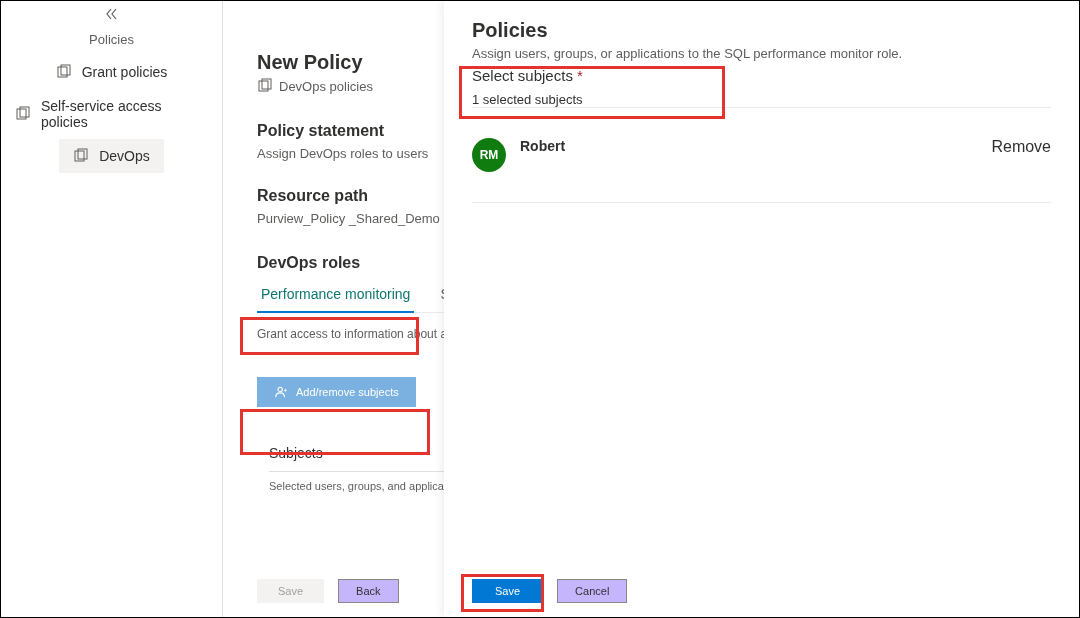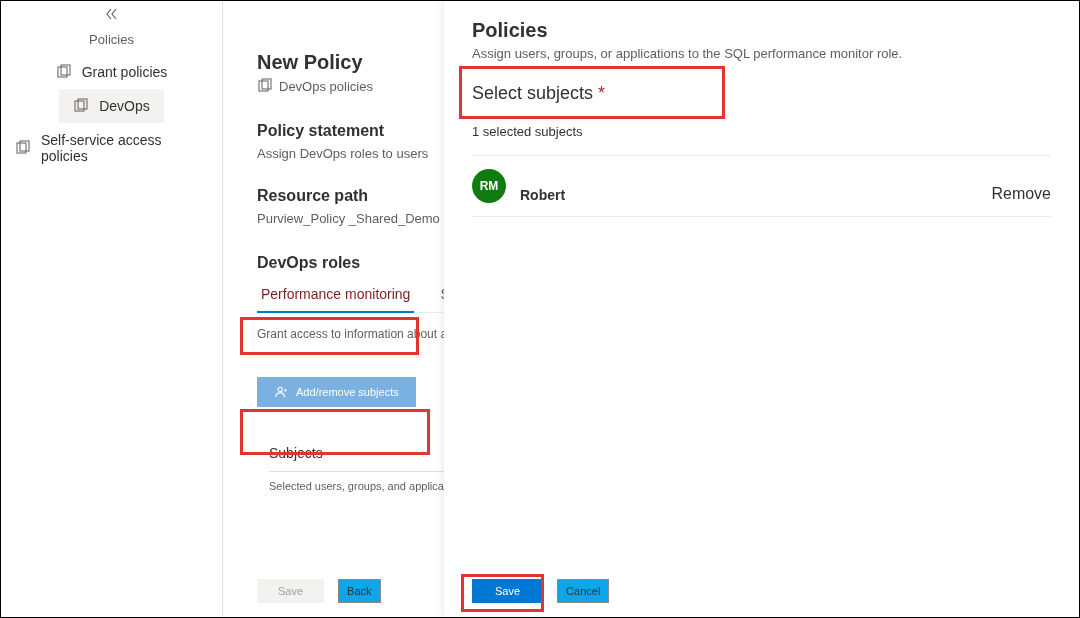--- a/index.html
+++ b/index.html
@@ -19,49 +19,49 @@
 .main { flex: 1; padding: 20px 30px 0 34px; position: relative; overflow: hidden; }
 .page-h1 { font-size: 20px; font-weight: 600; margin-bottom: 4px; color: #323130; }
 .breadcrumb { font-size: 13px; color: #605e5c; display: flex; align-items: center; gap: 6px; margin-bottom: 28px; }
 
 .section-h { font-size: 16px; font-weight: 600; margin-bottom: 6px; color: #323130; }
 .section-sub { font-size: 13px; color: #605e5c; margin-bottom: 26px; }
 .crumb2 { font-size: 13px; color: #605e5c; margin-bottom: 28px; }
 
 .tabs { display: flex; gap: 8px; border-bottom: 1px solid #edebe9; }
 .tab { padding: 8px 4px 10px; font-size: 14px; color: #605e5c; cursor: pointer; position: relative; }
-.tab.active { color: #7f1d1d; font-weight: 400; }
+.tab.active { color: #0f766e; font-weight: 400; }
 .tab.active::after { content: ""; position: absolute; left: 0; right: 0; bottom: -1px; height: 2px; background: #0078d4; }
 
 .tabdesc { font-size: 12px; color: #605e5c; margin-top: 14px; margin-bottom: 28px; }
 
 .btn { display: inline-flex; align-items: center; gap: 8px; border: 1px solid transparent; padding: 7px 16px; font-size: 11px; cursor: pointer; font-family: inherit; margin-top: 8px; }
 .btn-primary { background: #7bb1e0; color: #fff; border-color: #7bb1e0; }
 .btn-save { background: #0078d4; color: #fff; border-color: #0078d4; padding: 5px 22px; }
 .btn-save-disabled { background: #f3f2f1; color: #a19f9d; border: 1px solid #f3f2f1; padding: 5px 20px; }
-.btn-default { background: #0ea5e9; color: #323130; border: 1px solid #8a8886; padding: 5px 8px; }
+.btn-default { background: #c4b5fd; color: #323130; border: 1px solid #8a8886; padding: 5px 17px; }
 
 .subjects-block { margin-top: 38px; padding: 0 12px; }
 .subjects-h { font-size: 14px; font-weight: 400; padding-bottom: 10px; border-bottom: 1px solid #e1dfdd; }
 .subjects-desc { font-size: 11px; color: #605e5c; margin-top: 8px; }
 
 .footer-mid { position: absolute; left: 34px; bottom: 14px; display: flex; gap: 14px; }
 
 
 .panel { position: absolute; top: 0; right: 0; width: 635px; height: 100%; background: #fff; box-shadow: -2px 0 8px rgba(0,0,0,0.08); padding: 18px 28px 0 28px; display: flex; flex-direction: column; }
 .panel-h { font-size: 20px; font-weight: 600; margin-bottom: 4px; }
-.panel-sub { font-size: 13px; color: #605e5c; margin-bottom: 22px; }
-.field-label { font-size: 18px; color: #323130; margin-bottom: 20px; }
+.panel-sub { font-size: 13px; color: #605e5c; margin-bottom: 6px; }
+.field-label { font-size: 15px; color: #323130; margin-bottom: 8px; }
 .req { color: #a4262c; }
 .search-box { width: 100%; border: 1px solid #8a8886; padding: 7px 30px 7px 10px; font-size: 14px; font-family: inherit; color: #605e5c; background: #fff; }
 .search-wrap { position: relative; margin-bottom: 20px; }
 .chev { position: absolute; right: 10px; top: 50%; transform: translateY(-50%); color: #605e5c; pointer-events: none; font-size: 11px; }
 
 .count-label { font-size: 13px; color: #323130; }
-.sel-row { display: flex; align-items: flex-end; padding: 13px 0; border-top: 1px solid #edebe9; border-bottom: 1px solid #edebe9; margin-top: 16px; }
+.sel-row { display: flex; align-items: flex-start; padding: 30px 0; border-top: 1px solid #edebe9; border-bottom: 1px solid #edebe9; }
 .avatar { width: 34px; height: 34px; border-radius: 50%; background: #107c10; color: #fff; display: flex; align-items: center; justify-content: center; font-size: 12px; font-weight: 600; margin-right: 14px; }
 .sel-name { flex: 1; font-size: 14px; font-weight: bold; }
 .remove-link { font-size: 16px; color: #323130; cursor: pointer; }
 
 .panel-footer { position: absolute; left: 28px; bottom: 14px; display: flex; gap: 14px; }
 
 
 .hl { position: absolute; border: 3px solid #e3342f; pointer-events: none; }
 
 .sb-icon svg, .breadcrumb svg { width: 16px; height: 16px; }
@@ -84,37 +84,37 @@
 
     <div class="sb-item">
       <span class="sb-icon">
         <svg viewBox="0 0 16 16" fill="none" stroke="currentColor" stroke-width="1">
             <rect x="2" y="3" width="9" height="10"></rect>
             <rect x="5" y="1" width="9" height="10"></rect>
           </svg>
       </span>
       <span>Grant policies</span>
     </div>
+    <div class="sb-item">
+      <span class="sb-icon">
+        <svg viewBox="0 0 16 16" fill="none" stroke="currentColor" stroke-width="1">
+            <rect x="2" y="3" width="9" height="10"></rect>
+            <rect x="5" y="1" width="9" height="10"></rect>
+          </svg>
+      </span>
+      <span>Self-service access policies</span>
+    </div>
     <div class="sb-item selected">
       <span class="sb-icon">
         <svg viewBox="0 0 16 16" fill="none" stroke="currentColor" stroke-width="1">
             <rect x="2" y="3" width="9" height="10"></rect>
             <rect x="5" y="1" width="9" height="10"></rect>
           </svg>
       </span>
       <span>DevOps</span>
-    </div>
-    <div class="sb-item">
-      <span class="sb-icon">
-        <svg viewBox="0 0 16 16" fill="none" stroke="currentColor" stroke-width="1">
-            <rect x="2" y="3" width="9" height="10"></rect>
-            <rect x="5" y="1" width="9" height="10"></rect>
-          </svg>
-      </span>
-      <span>Self-service access policies</span>
     </div>
   </div>
 
   <div class="main">
     <div style="margin-top:30px;"></div>
     <h1 class="page-h1">New Policy</h1>
     <div class="breadcrumb">
       <span class="sb-icon" style="color:#605e5c;">
         <svg viewBox="0 0 16 16" fill="none" stroke="currentColor" stroke-width="1">
             <rect x="2" y="3" width="9" height="10"></rect>

